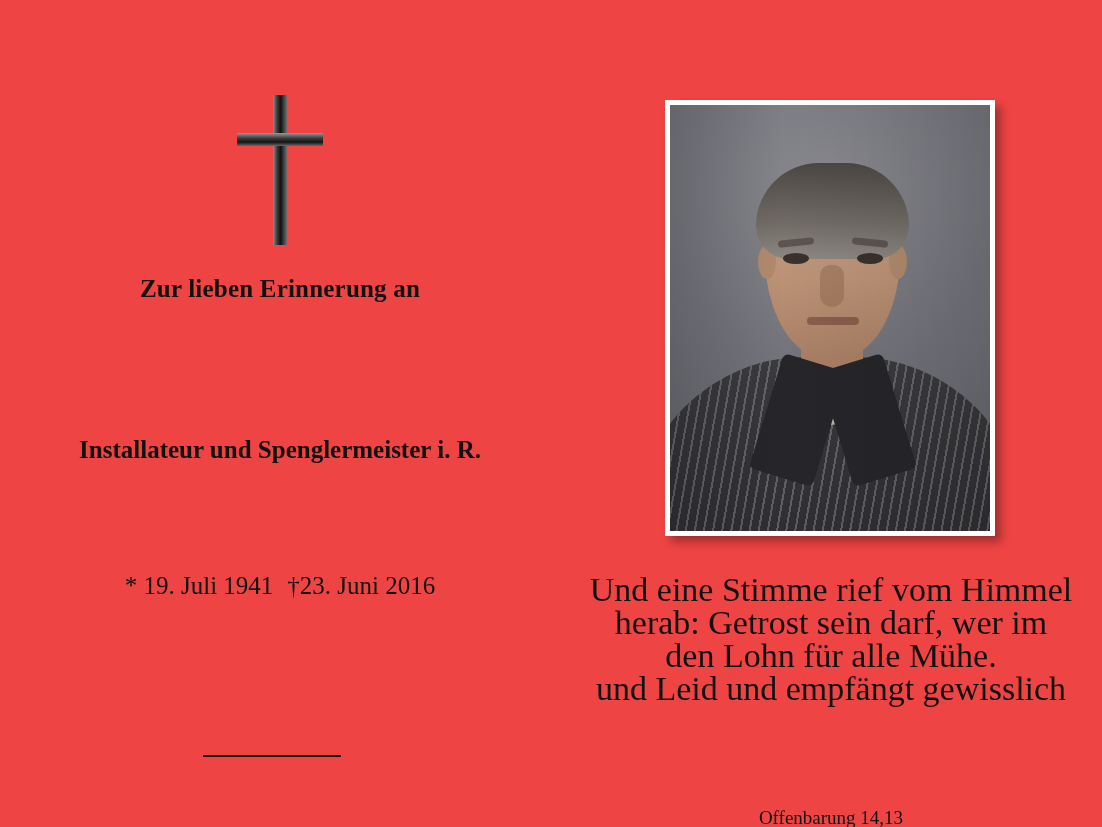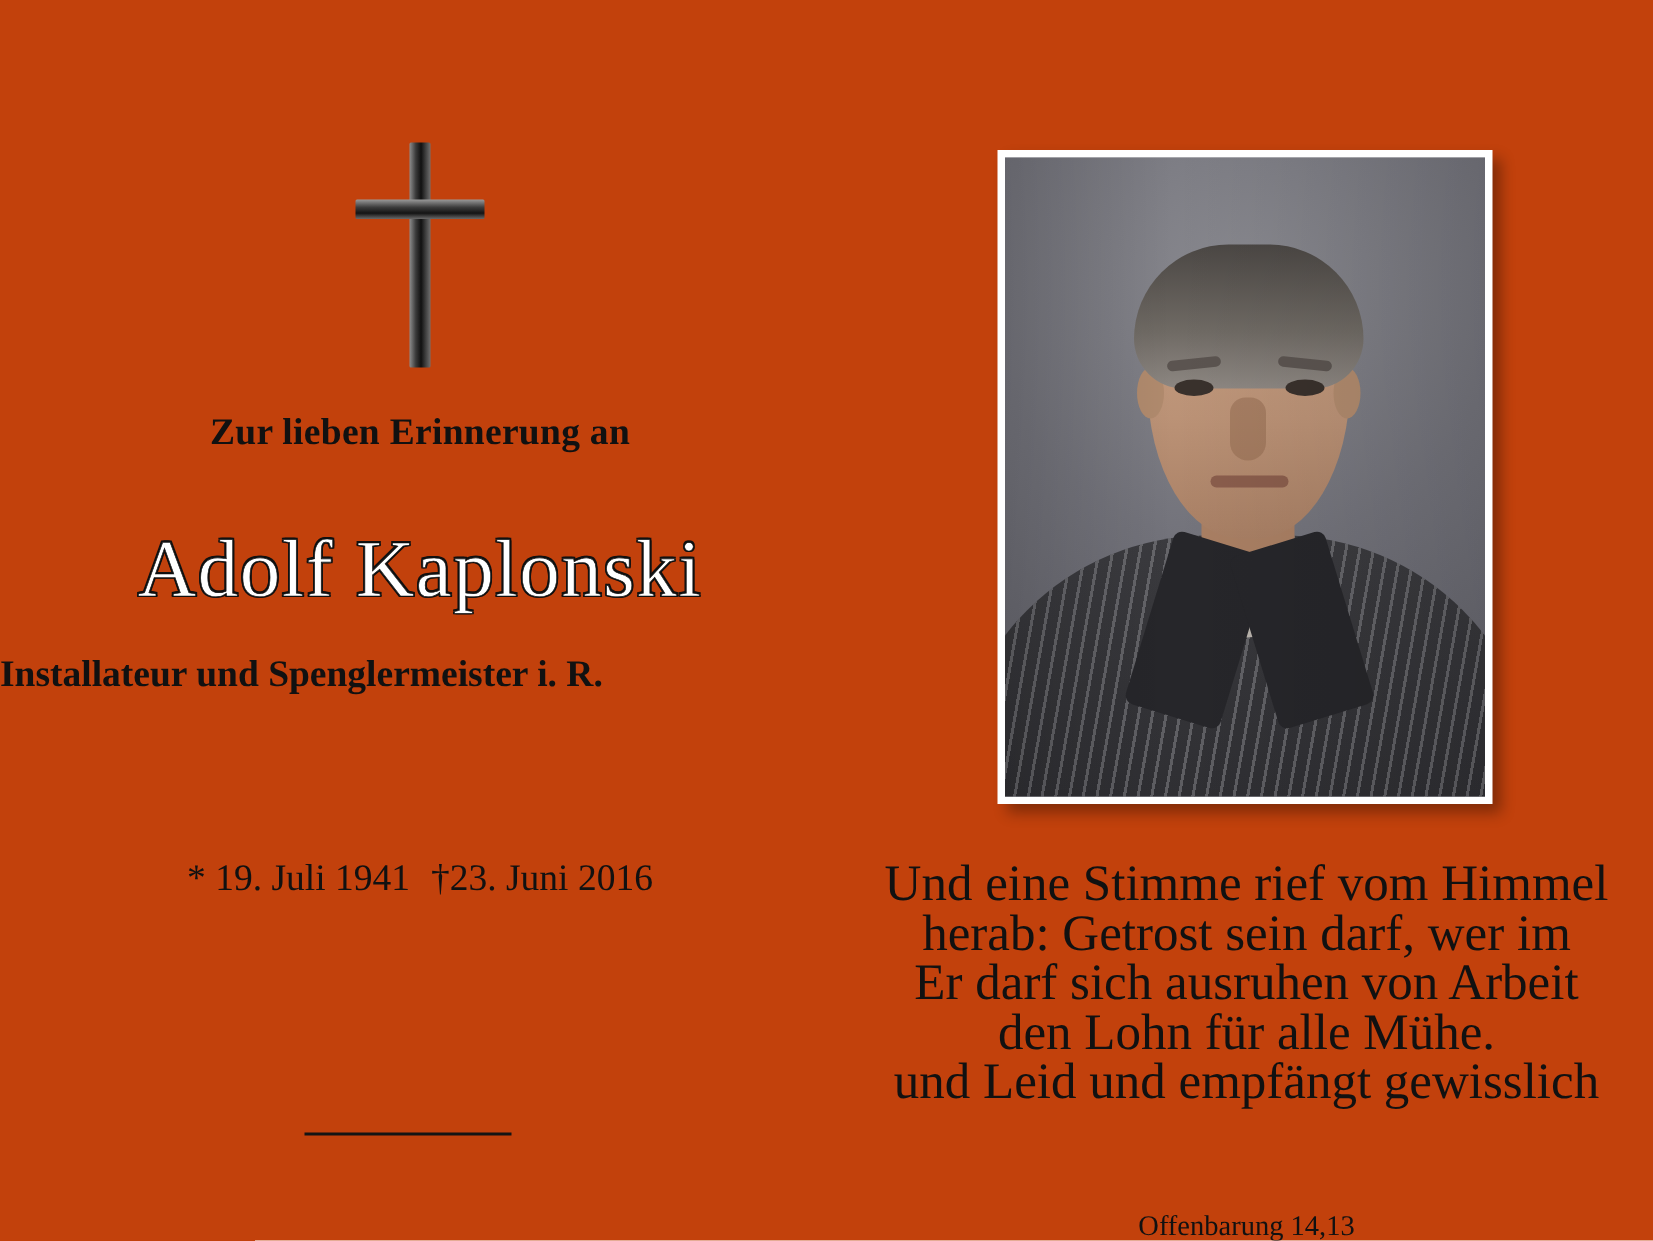--- a/index.html
+++ b/index.html
@@ -11,21 +11,21 @@
     width: 1102px;
     height: 827px;
     font-family: "Liberation Serif", serif;
     color: #111111;
     overflow: hidden;
   }
   .card {
     position: relative;
     width: 1102px;
     height: 827px;
-    background: #c2410c;
+    background: #ef4444;
   }
 
   
   .left-col {
     position: absolute;
     left: 0;
     top: 0;
     width: 560px;
     height: 827px;
   }
@@ -91,20 +91,21 @@
     text-shadow:
       -1px 0 #111, 1px 0 #111, 0 -1px #111, 0 1px #111,
       -1px -1px #111, 1px -1px #111, -1px 1px #111, 1px 1px #111;
   }
 
   .profession {
     position: absolute;
     left: 0;
     top: 436px;
     width: 560px;
+    text-align: center;
     font-size: 25px;
     font-weight: bold;
   }
 
   .dates {
     position: absolute;
     left: 0;
     top: 572px;
     width: 560px;
     text-align: center;
@@ -343,23 +344,20 @@
 
     <div class="cross-wrap">
       <div class="cross">
         <div class="v-bar"></div>
         <div class="h-bar"></div>
       </div>
     </div>
 
     <div class="memory-line">Zur lieben Erinnerung an</div>
 
-    <div class="deceased-name">
-      <span class="outline">Adolf Kaplonski</span>
-    </div>
 
     <div class="profession">Installateur und Spenglermeister i. R.</div>
 
     <div class="dates">
       <span>* 19. Juli 1941</span><span class="gap"></span><span>†23. Juni 2016</span>
     </div>
 
     <div class="rule"></div>
 
   </div>
@@ -385,21 +383,20 @@
         <div class="eye-r"></div>
         <div class="nose"></div>
         <div class="mouth"></div>
         <div class="shadow"></div>
       </div>
     </div>
 
     <div class="verse">
       <div>Und eine Stimme rief vom Himmel</div>
       <div>herab: Getrost sein darf, wer im</div>
-      <div>Er darf sich ausruhen von Arbeit</div>
       <div>den Lohn für alle Mühe.</div>
       <div>und Leid und empfängt gewisslich</div>
     </div>
 
     <div class="verse-source">Offenbarung 14,13</div>
   </div>
 
 </div>
 
 </body></html>

